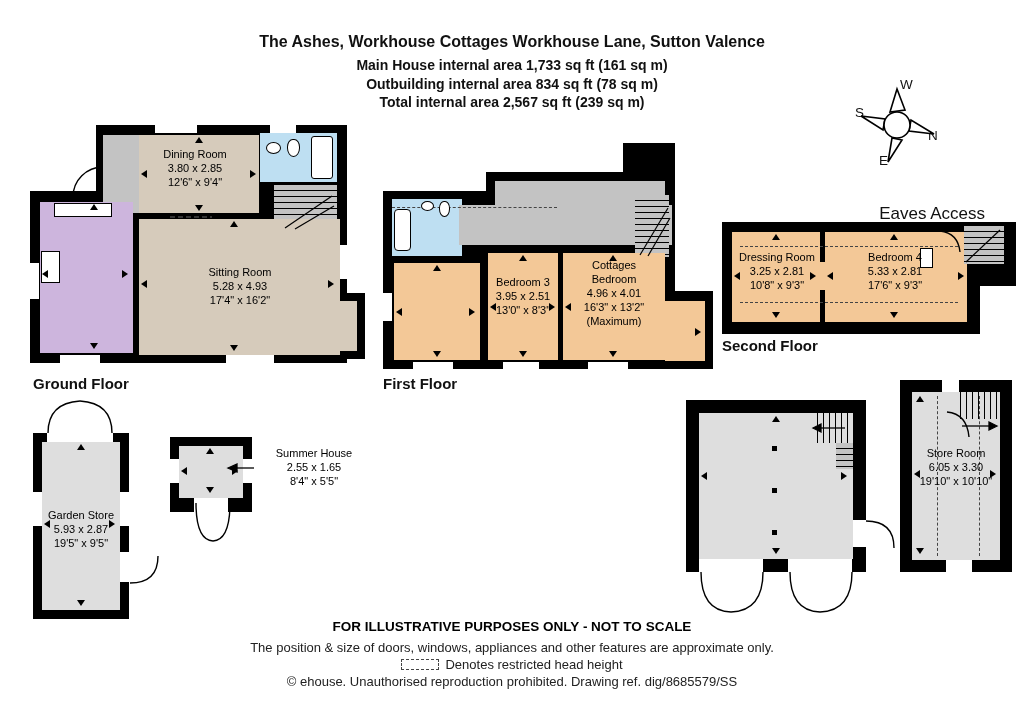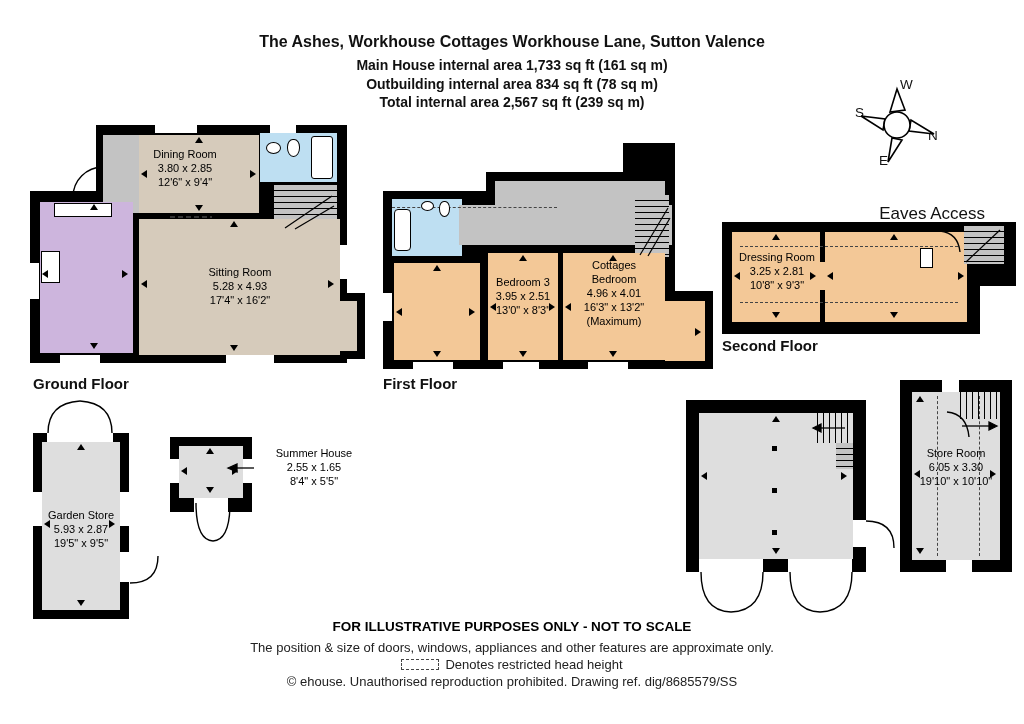--- a/index.html
+++ b/index.html
@@ -92,21 +92,21 @@
   <div class="tri right" style="left:298px;top:155px"></div>
   <div class="tri up" style="left:60px;top:79px"></div>
   <div class="tri down" style="left:60px;top:218px"></div>
   <div class="tri left" style="left:12px;top:145px"></div>
   <div class="tri right" style="left:92px;top:145px"></div>
   <div class="tri up" style="left:165px;top:12px"></div>
   <div class="tri down" style="left:165px;top:80px"></div>
   <div class="tri left" style="left:111px;top:45px"></div>
   <div class="tri right" style="left:220px;top:45px"></div>
 
-  <div class="room-label" style="left:99px;top:22px;width:112px">
+  <div class="room-label" style="left:109px;top:22px;width:112px">
     <span class="rl-name">Dining Room</span>
     <span class="rl-dim">3.80 x 2.85</span>
     <span class="rl-dim">12'6" x 9'4"</span>
   </div>
   <div class="room-label" style="left:130px;top:140px;width:160px">
     <span class="rl-name">Sitting Room</span>
     <span class="rl-dim">5.28 x 4.93</span>
     <span class="rl-dim">17'4" x 16'2"</span>
   </div>
 </div>
@@ -186,20 +186,25 @@
   <div class="tri right" style="left:90px;top:72px"></div>
   <div class="tri up" style="left:170px;top:34px"></div>
   <div class="tri down" style="left:170px;top:112px"></div>
   <div class="tri left" style="left:107px;top:72px"></div>
   <div class="tri right" style="left:238px;top:72px"></div>
 
   <div class="room-label" style="left:12px;top:50px;width:90px">
     <span class="rl-name">Dressing Room</span>
     <span class="rl-dim">3.25 x 2.81</span>
     <span class="rl-dim">10'8" x 9'3"</span>
+  </div>
+  <div class="room-label" style="left:105px;top:50px;width:140px">
+    <span class="rl-name">Bedroom 4</span>
+    <span class="rl-dim">5.33 x 2.81</span>
+    <span class="rl-dim">17'6" x 9'3"</span>
   </div>
 </div>
 <div class="floor-caption" style="left:722px;top:337px">Second Floor</div>
 
 <div class="plan" style="left:33px;top:400px;width:106px;height:222px">
   <div class="wall" style="left:0px;top:33px;width:96px;height:186px"></div>
   <div class="room ltgray" style="left:9px;top:42px;width:78px;height:168px"></div>
   <div class="win" style="left:14px;top:33px;width:66px;height:9px"></div>
   <div class="win" style="left:0px;top:92px;width:9px;height:34px"></div>
   <div class="win" style="left:87px;top:92px;width:9px;height:34px"></div>

